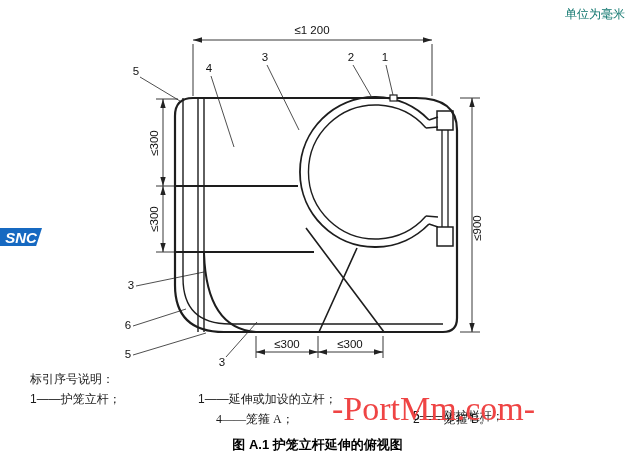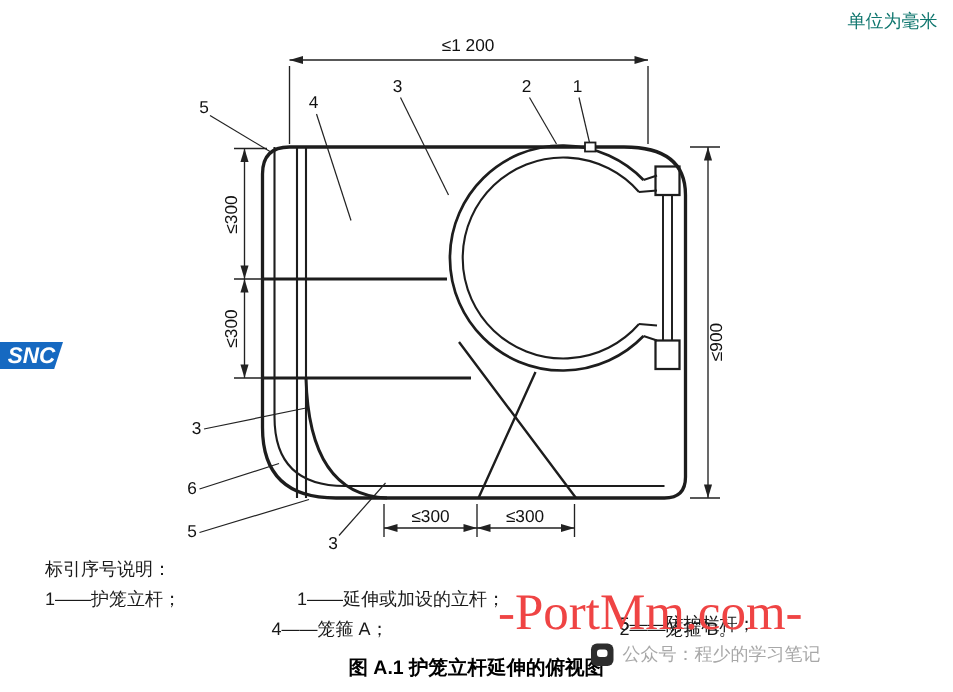--- a/index.html
+++ b/index.html
@@ -10,21 +10,21 @@
   }
   .units-label {
     position:absolute; top:6px; right:10px; font-size:12px; color:#0f766e;
   }
   svg.drawing { position:absolute; left:0; top:0; }
   .legend-heading { position:absolute; left:30px; top:371px; font-size:12px; }
   .legend-item { position:absolute; font-size:12px; white-space:nowrap; }
   .li-1 { left:30px;  top:391px; }
   .li-2 { left:30px;  top:411px; }
   .li-3 { left:198px; top:391px; }
-  .li-4 { left:181px; top:411px; }
+  .li-4 { left:216px; top:411px;font-family:Liberation Serif, serif; }
   .li-5 { left:413px; top:391px;margin-top:17px; }
   .li-6 { left:413px; top:411px; }
   .caption {
     position:absolute; left:0; top:436px; width:100%; text-align:center;
     font-weight:bold; font-size:13px; color:#000;
   }
   .wm-large {
     position:absolute; left:332px; top:392px; z-index:5;
     font-family:"Liberation Serif","DejaVu Serif",serif;
     font-size:34px; color:#ef4444; white-space:nowrap; line-height:1;
@@ -134,20 +134,16 @@
   <div class="legend-item li-1">1——护笼立杆；</div>
   <div class="legend-item li-3">1——延伸或加设的立杆；</div>
   <div class="legend-item li-4">4——笼箍 A；</div>
   <div class="legend-item li-5">5——防护栏杆；</div>
   <div class="legend-item li-6">2——笼箍 B。</div>
 
   <div class="caption">图 A.1  护笼立杆延伸的俯视图</div>
 
   <div class="wm-large">-PortMm.com-</div>
 
-  <div class="footer-wm">
-    <span class="footer-icon"></span>
-    <span>公众号：程少的学习笔记</span>
-  </div>
 
   <div class="snc-logo">SNC</div>
 
 </div>
 
 </body></html>

